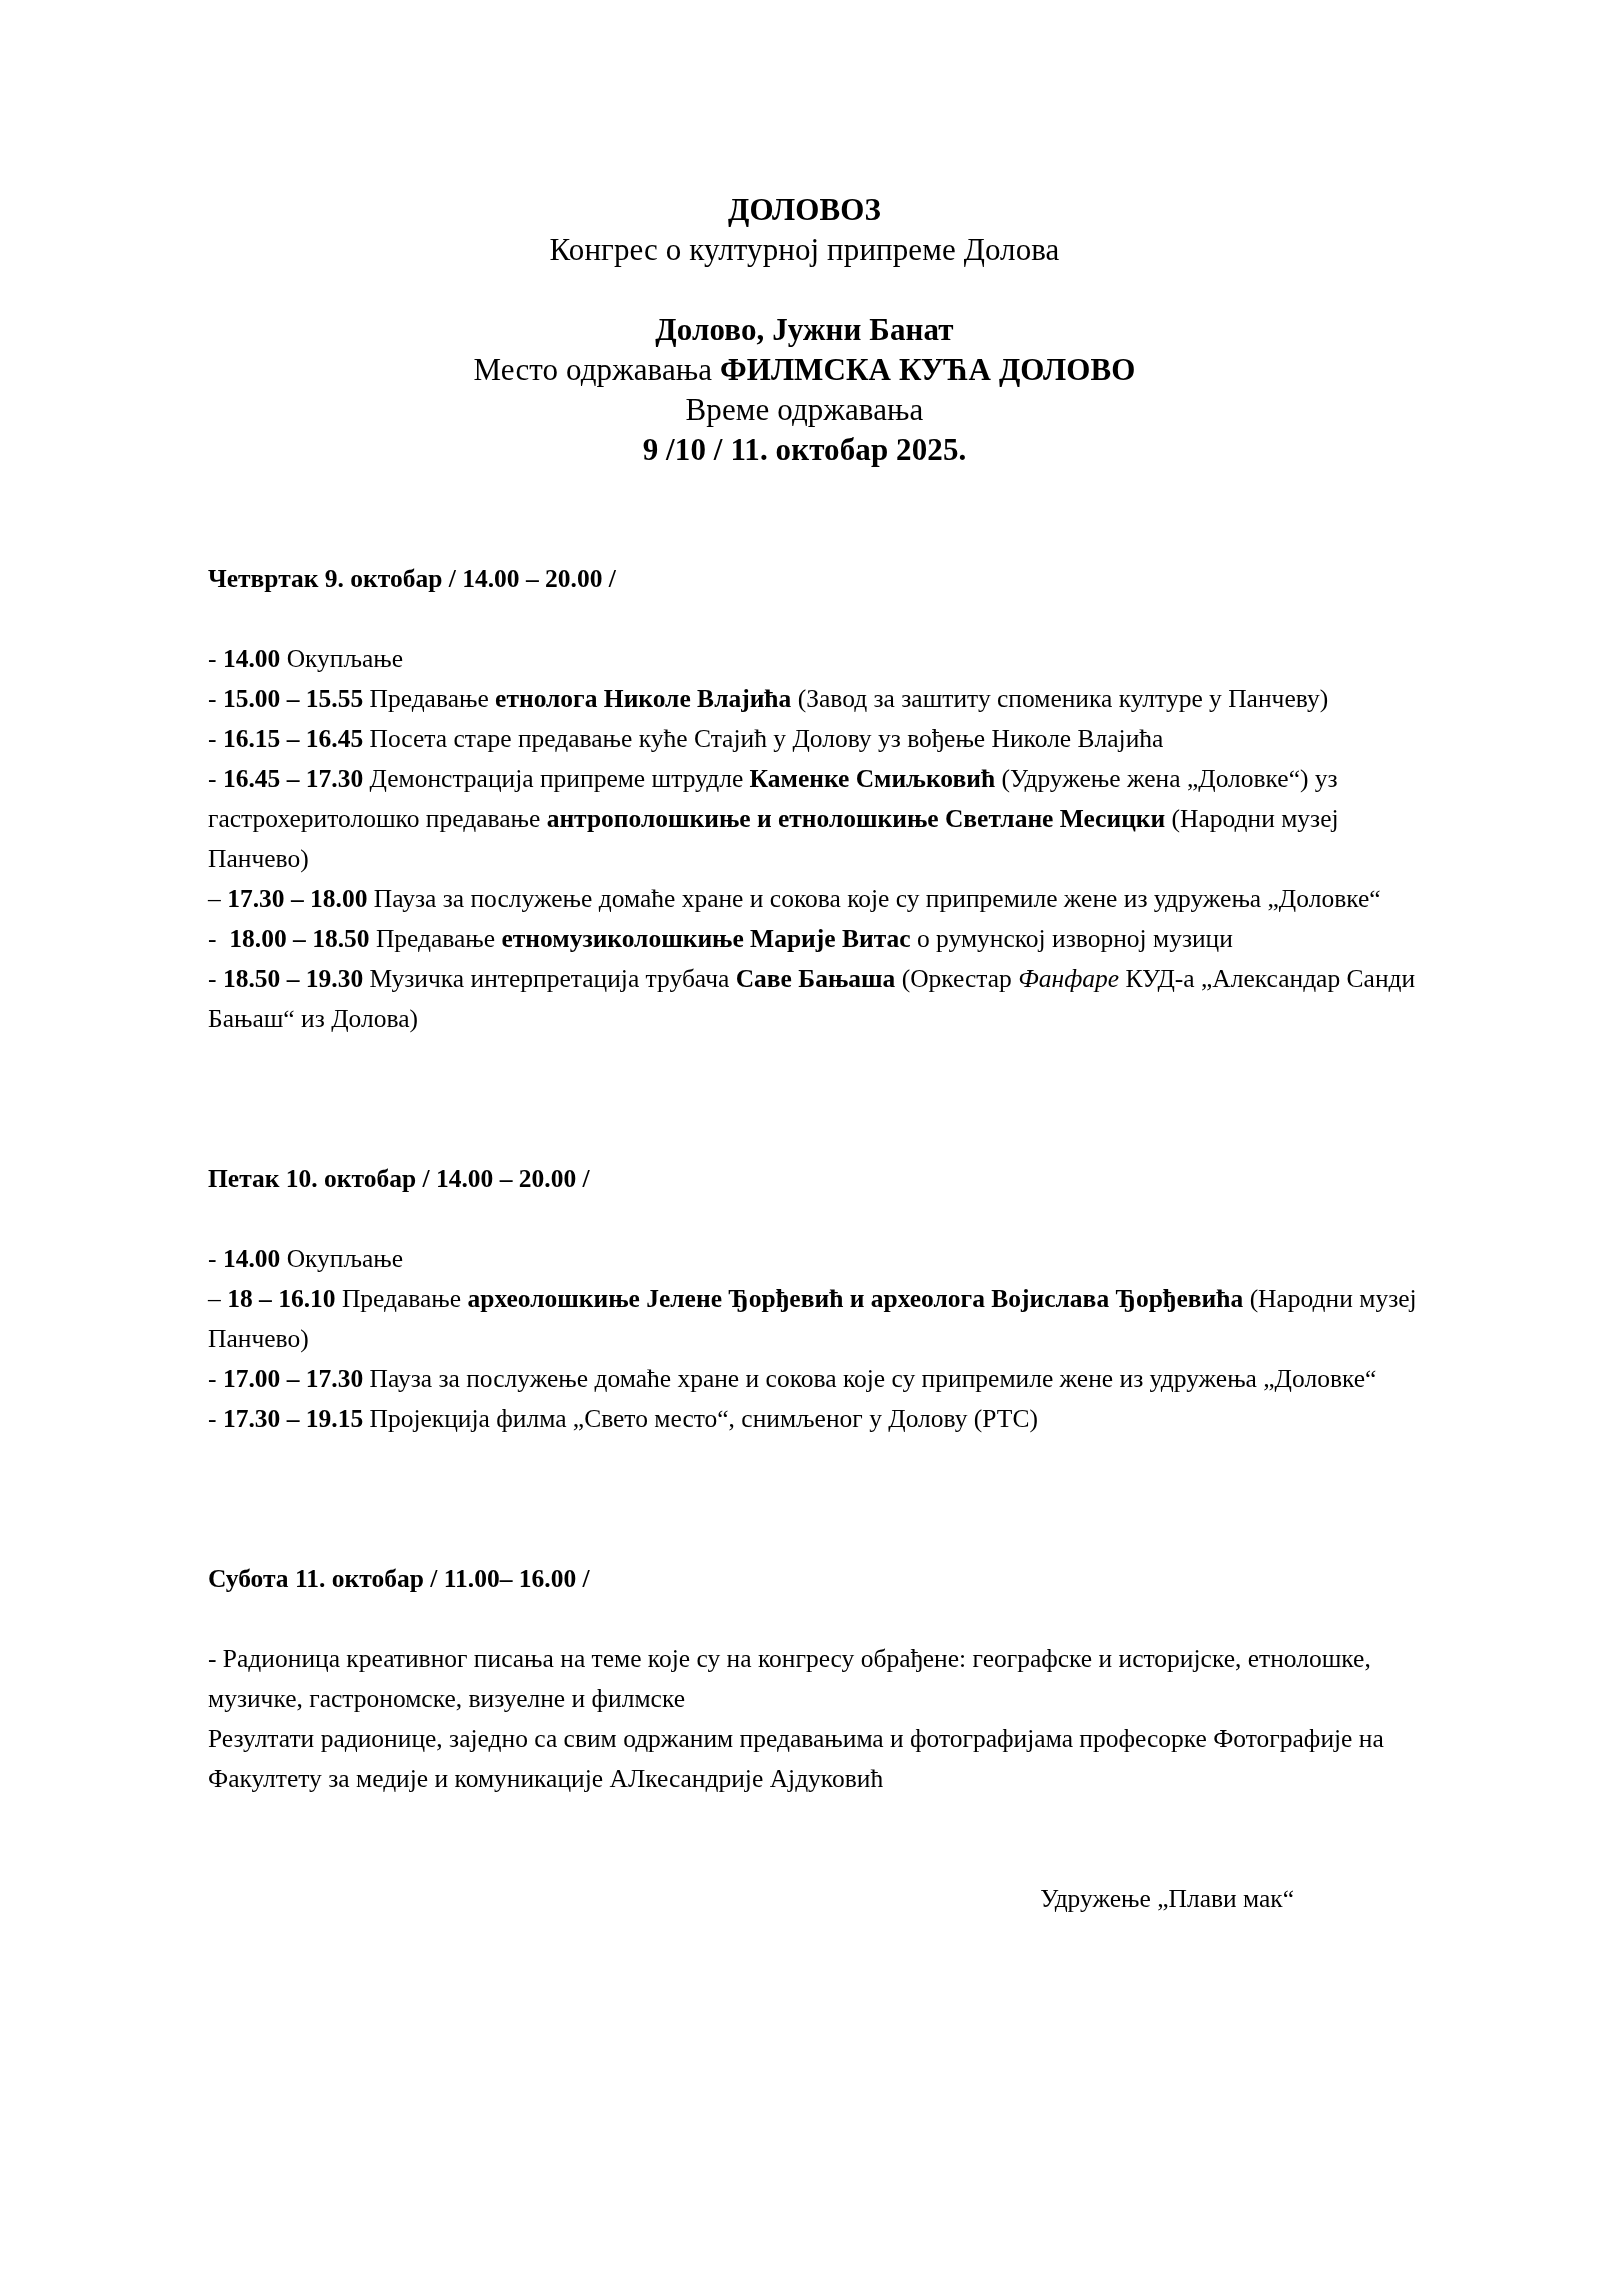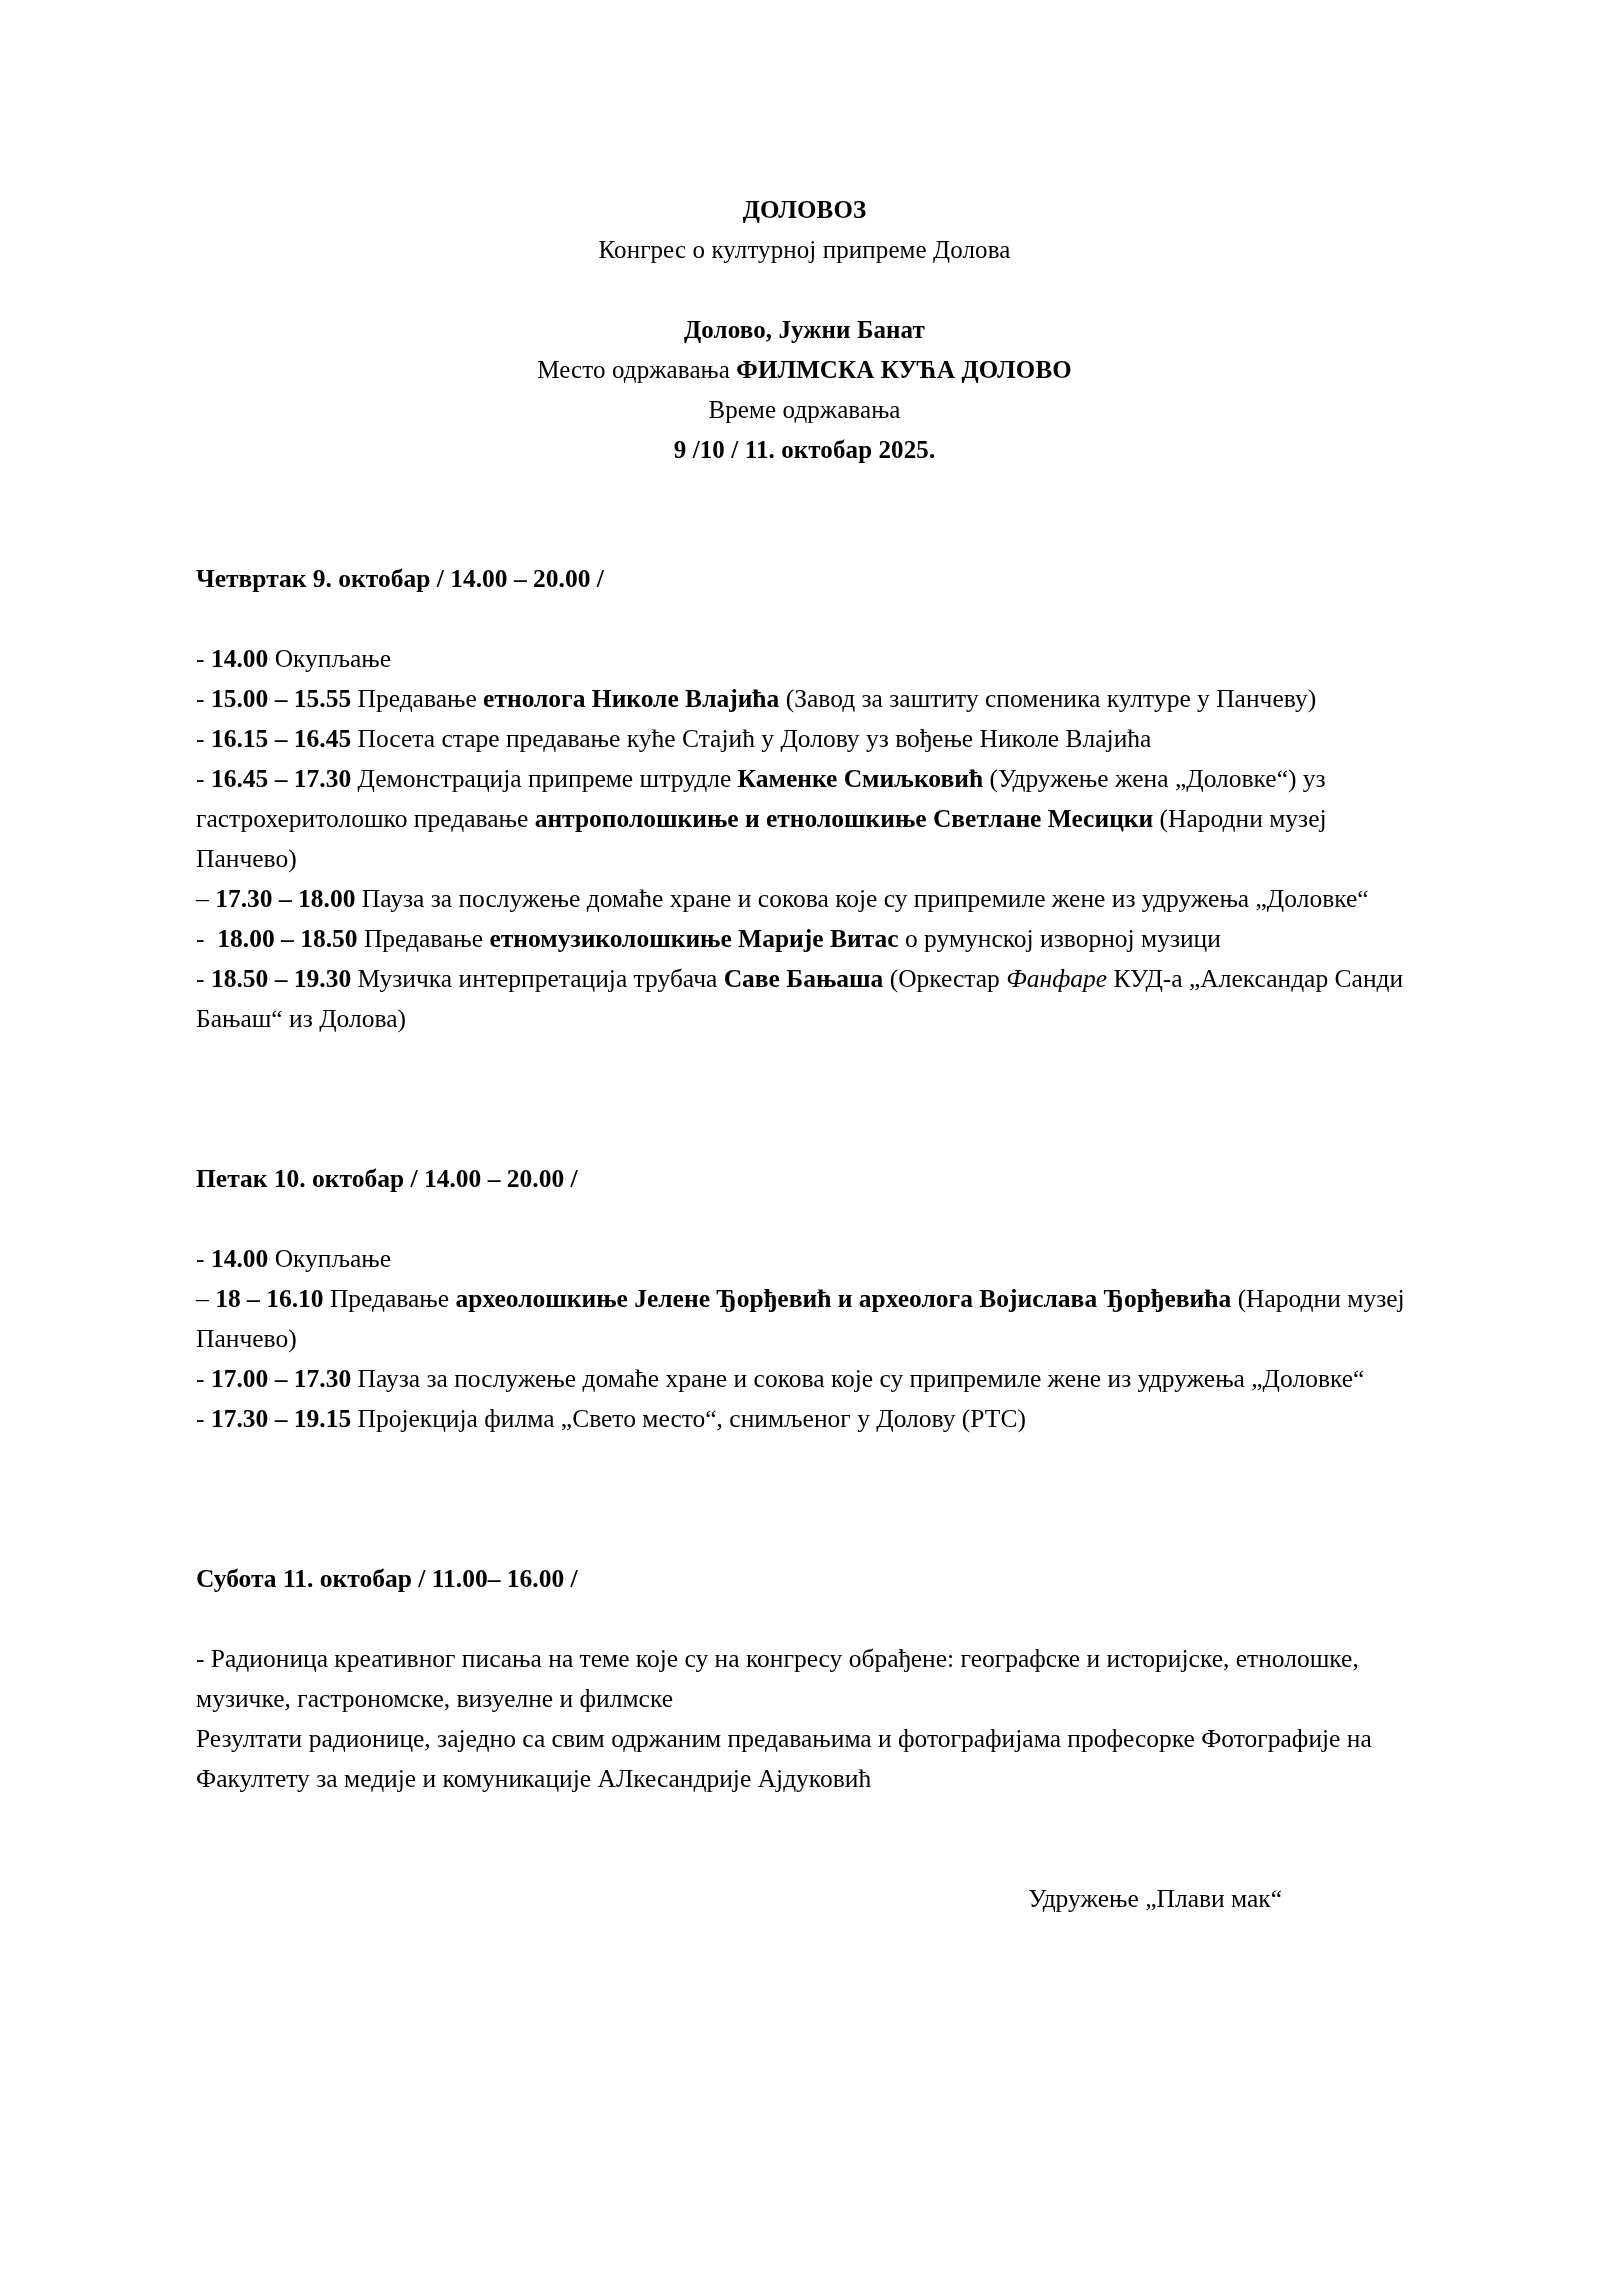--- a/index.html
+++ b/index.html
@@ -22,31 +22,31 @@
 
   
   .header {
     position: absolute;
     left: 196px;
     top: 190px;
     width: 1217px;
     text-align: center;
   }
   .hdr-line {
-    font-size: 25px;
+    font-size: 31px;
     line-height: 40px;
     letter-spacing: 0.1px;
   }
   .hdr-line.bold { font-weight: 700; }
   .hdr-gap { height: 40px; }
 
   
   .body-col {
     position: absolute;
-    left: 196px;
+    left: 208px;
     top: 559px;
     width: 1217px;
   }
   .day-heading {
     font-size: 25.5px;
     font-weight: 700;
     line-height: 40px;
     margin: 0;
     white-space: pre;
   }

